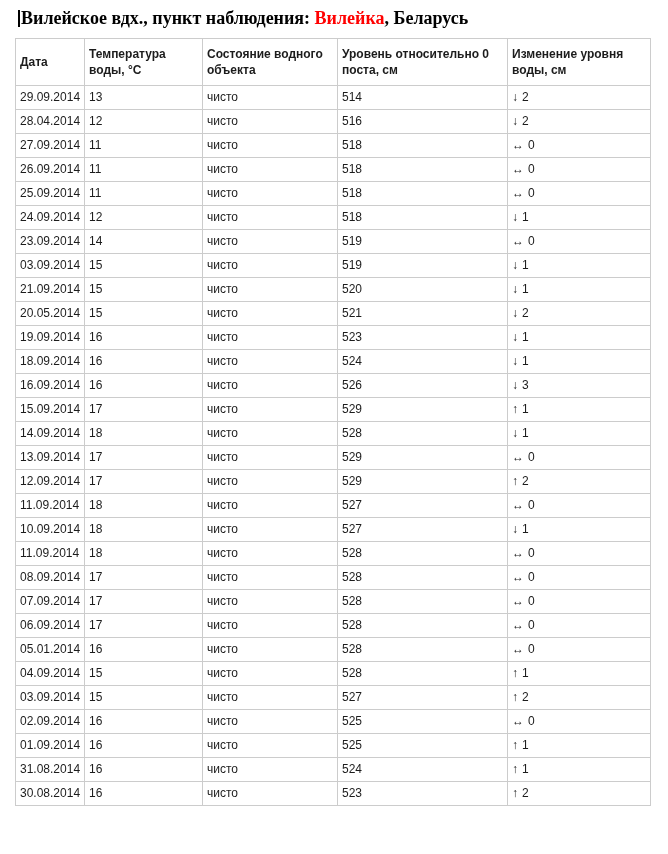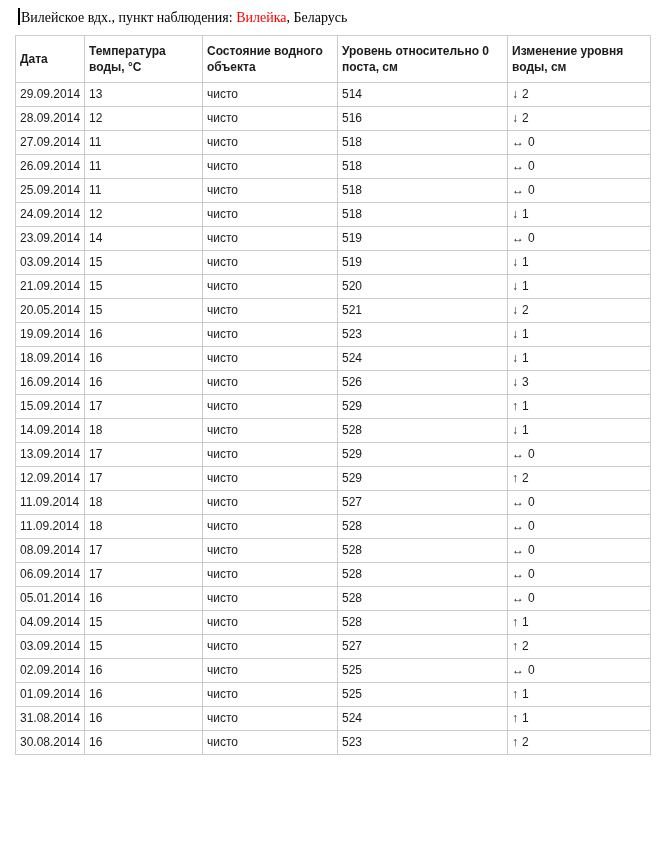--- a/index.html
+++ b/index.html
@@ -8,22 +8,22 @@
     width: 668px; height: 854px;
     background: #ffffff;
     font-family: "Liberation Sans", sans-serif;
     color: #1c1c1c;
     overflow: hidden;
   }
   .page { padding: 5px 17px 0 15px; }
 
   .title {
     font-family: "Liberation Serif", serif;
-    font-size: 14px;
-    font-weight: normal;
+    font-size: 18px;
+    font-weight: bold;
     color: #000000;
     margin: 3px 0 9px 3px;
     white-space: nowrap;
   }
   .text-cursor {
     display: inline-block;
     width: 2px; height: 17px;
     background: #000;
     vertical-align: -3px;
     margin-right: 1px;
@@ -91,21 +91,21 @@
     </thead>
     <tbody>
         <tr>
       <td>29.09.2014</td>
       <td>13</td>
       <td>чисто</td>
       <td>514</td>
       <td><span class="arrow">↓</span><span>2</span></td>
     </tr>
         <tr>
-      <td>28.09.2014</td>
+      <td>28.04.2014</td>
       <td>12</td>
       <td>чисто</td>
       <td>516</td>
       <td><span class="arrow">↓</span><span>2</span></td>
     </tr>
         <tr>
       <td>27.09.2014</td>
       <td>11</td>
       <td>чисто</td>
       <td>518</td>
@@ -210,34 +210,48 @@
       <td><span class="arrow">↑</span><span>2</span></td>
     </tr>
         <tr>
       <td>11.09.2014</td>
       <td>18</td>
       <td>чисто</td>
       <td>527</td>
       <td><span class="arrow">↔</span><span>0</span></td>
     </tr>
         <tr>
+      <td>10.09.2014</td>
+      <td>18</td>
+      <td>чисто</td>
+      <td>527</td>
+      <td><span class="arrow">↓</span><span>1</span></td>
+    </tr>
+        <tr>
       <td>11.09.2014</td>
       <td>18</td>
       <td>чисто</td>
       <td>528</td>
       <td><span class="arrow">↔</span><span>0</span></td>
     </tr>
         <tr>
       <td>08.09.2014</td>
       <td>17</td>
       <td>чисто</td>
       <td>528</td>
       <td><span class="arrow">↔</span><span>0</span></td>
     </tr>
         <tr>
+      <td>07.09.2014</td>
+      <td>17</td>
+      <td>чисто</td>
+      <td>528</td>
+      <td><span class="arrow">↔</span><span>0</span></td>
+    </tr>
+        <tr>
       <td>06.09.2014</td>
       <td>17</td>
       <td>чисто</td>
       <td>528</td>
       <td><span class="arrow">↔</span><span>0</span></td>
     </tr>
         <tr>
       <td>05.01.2014</td>
       <td>16</td>
       <td>чисто</td>

